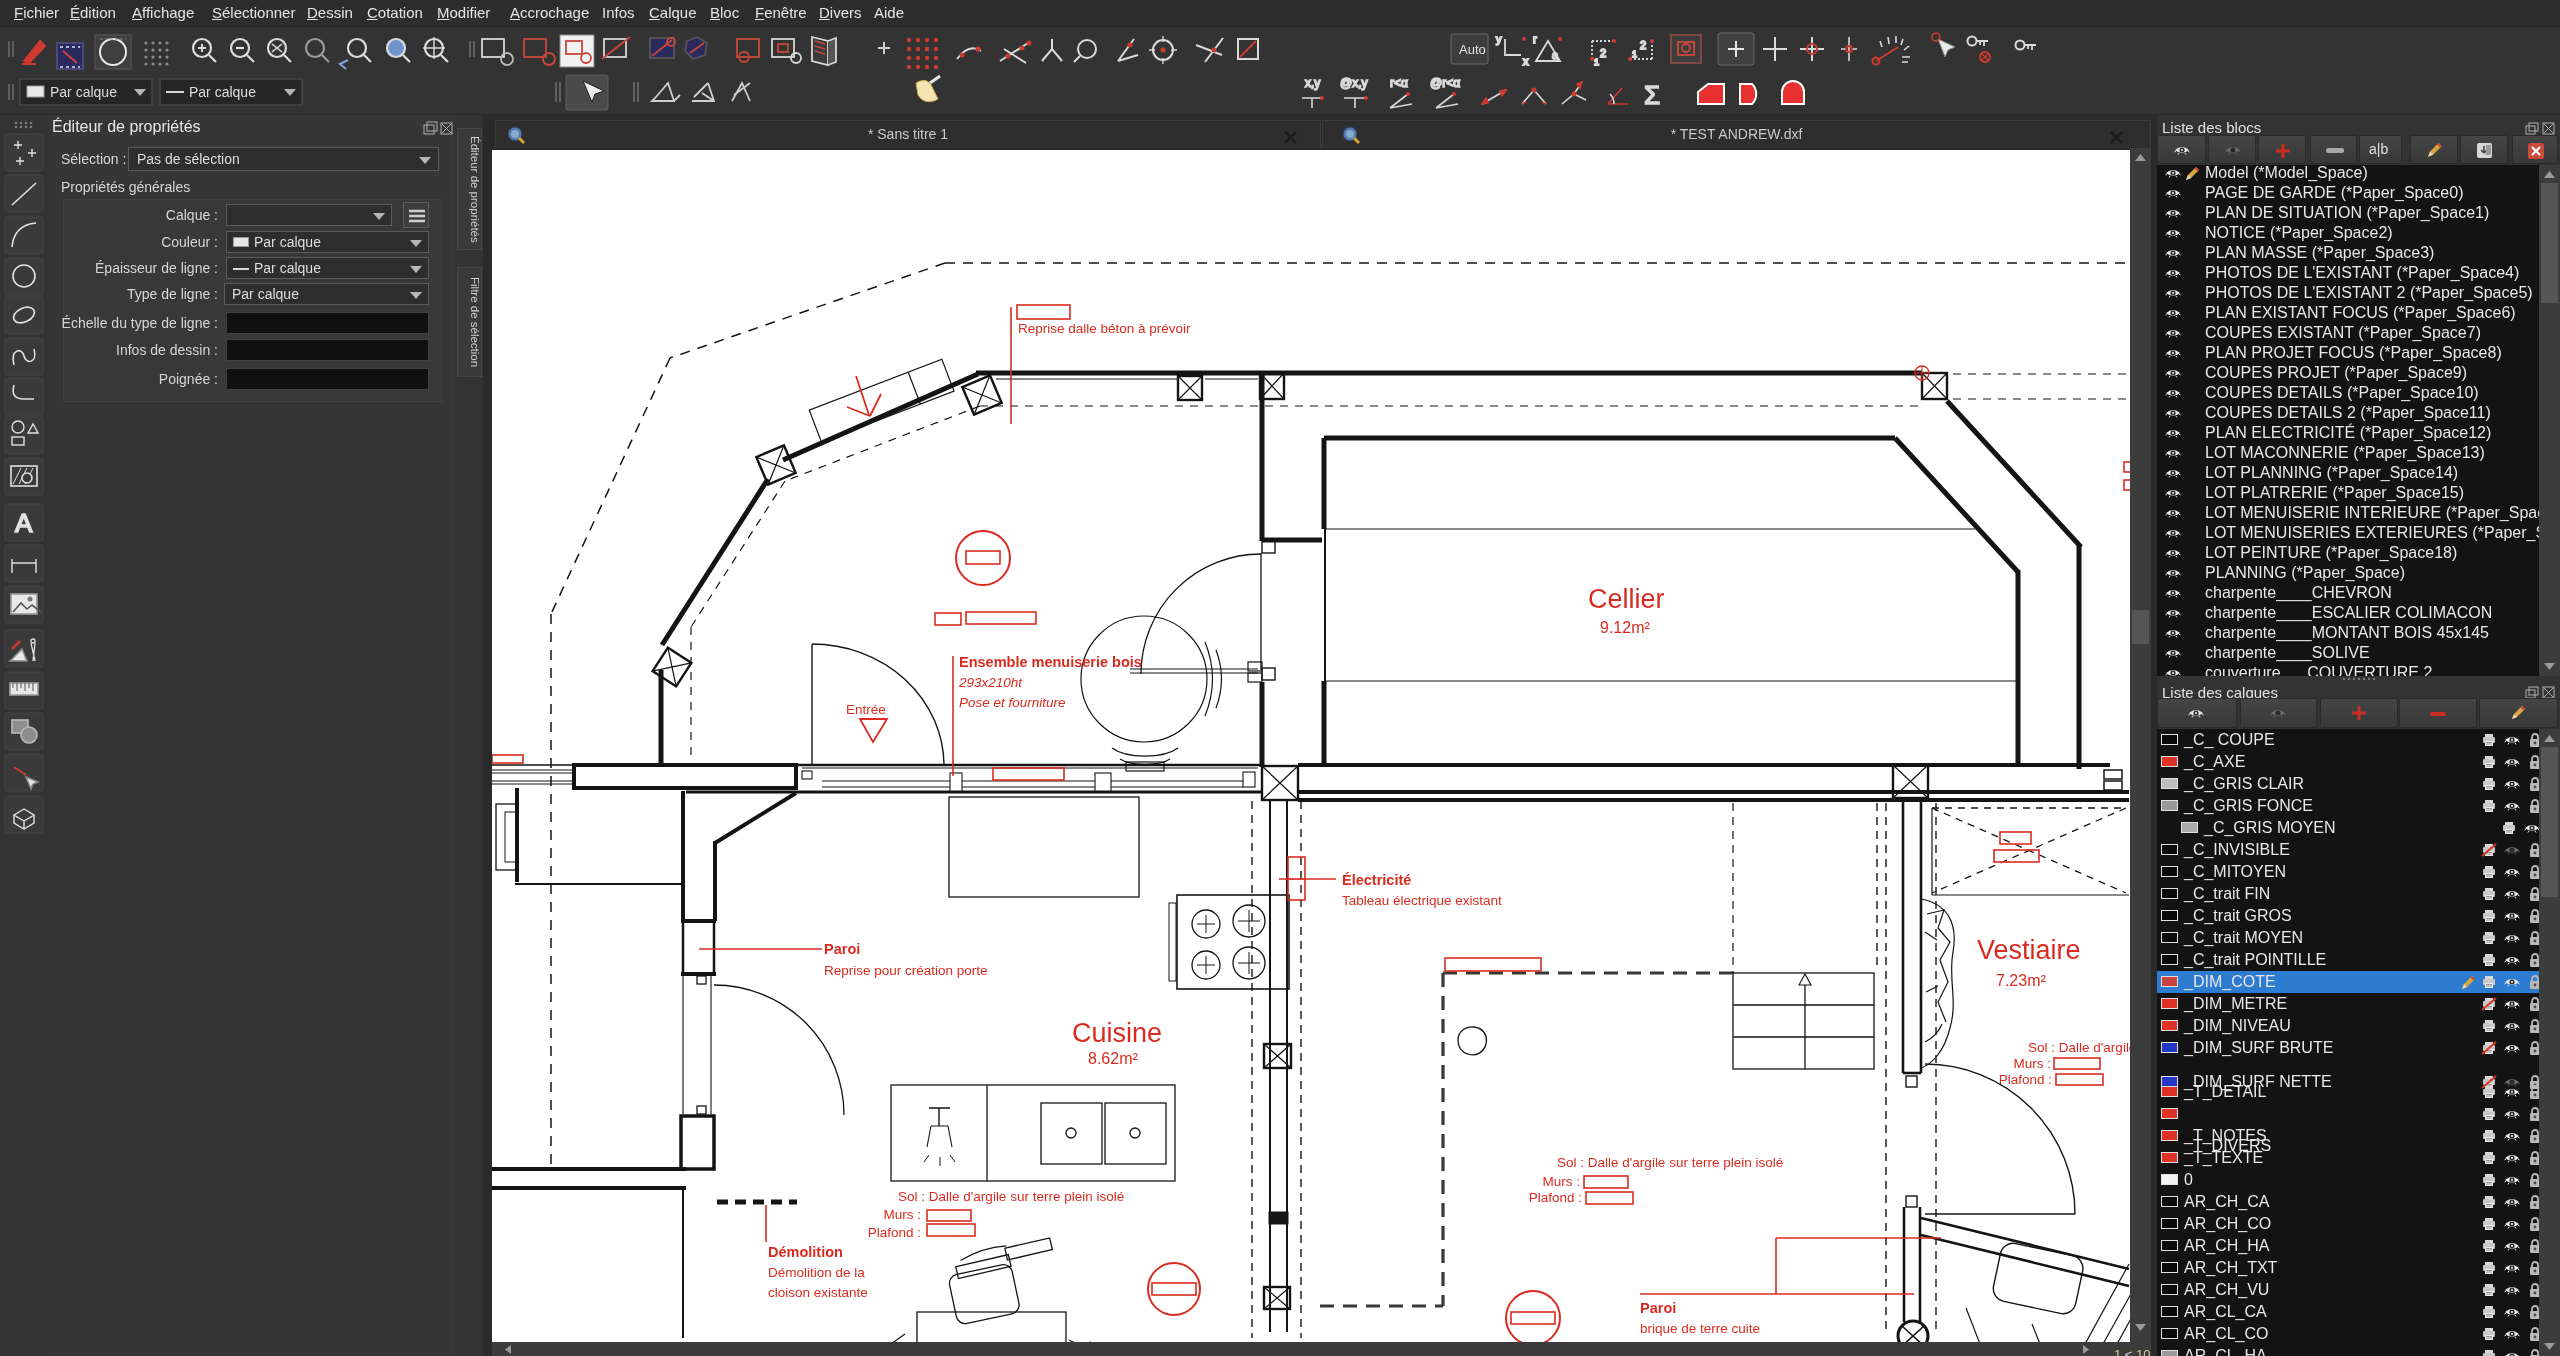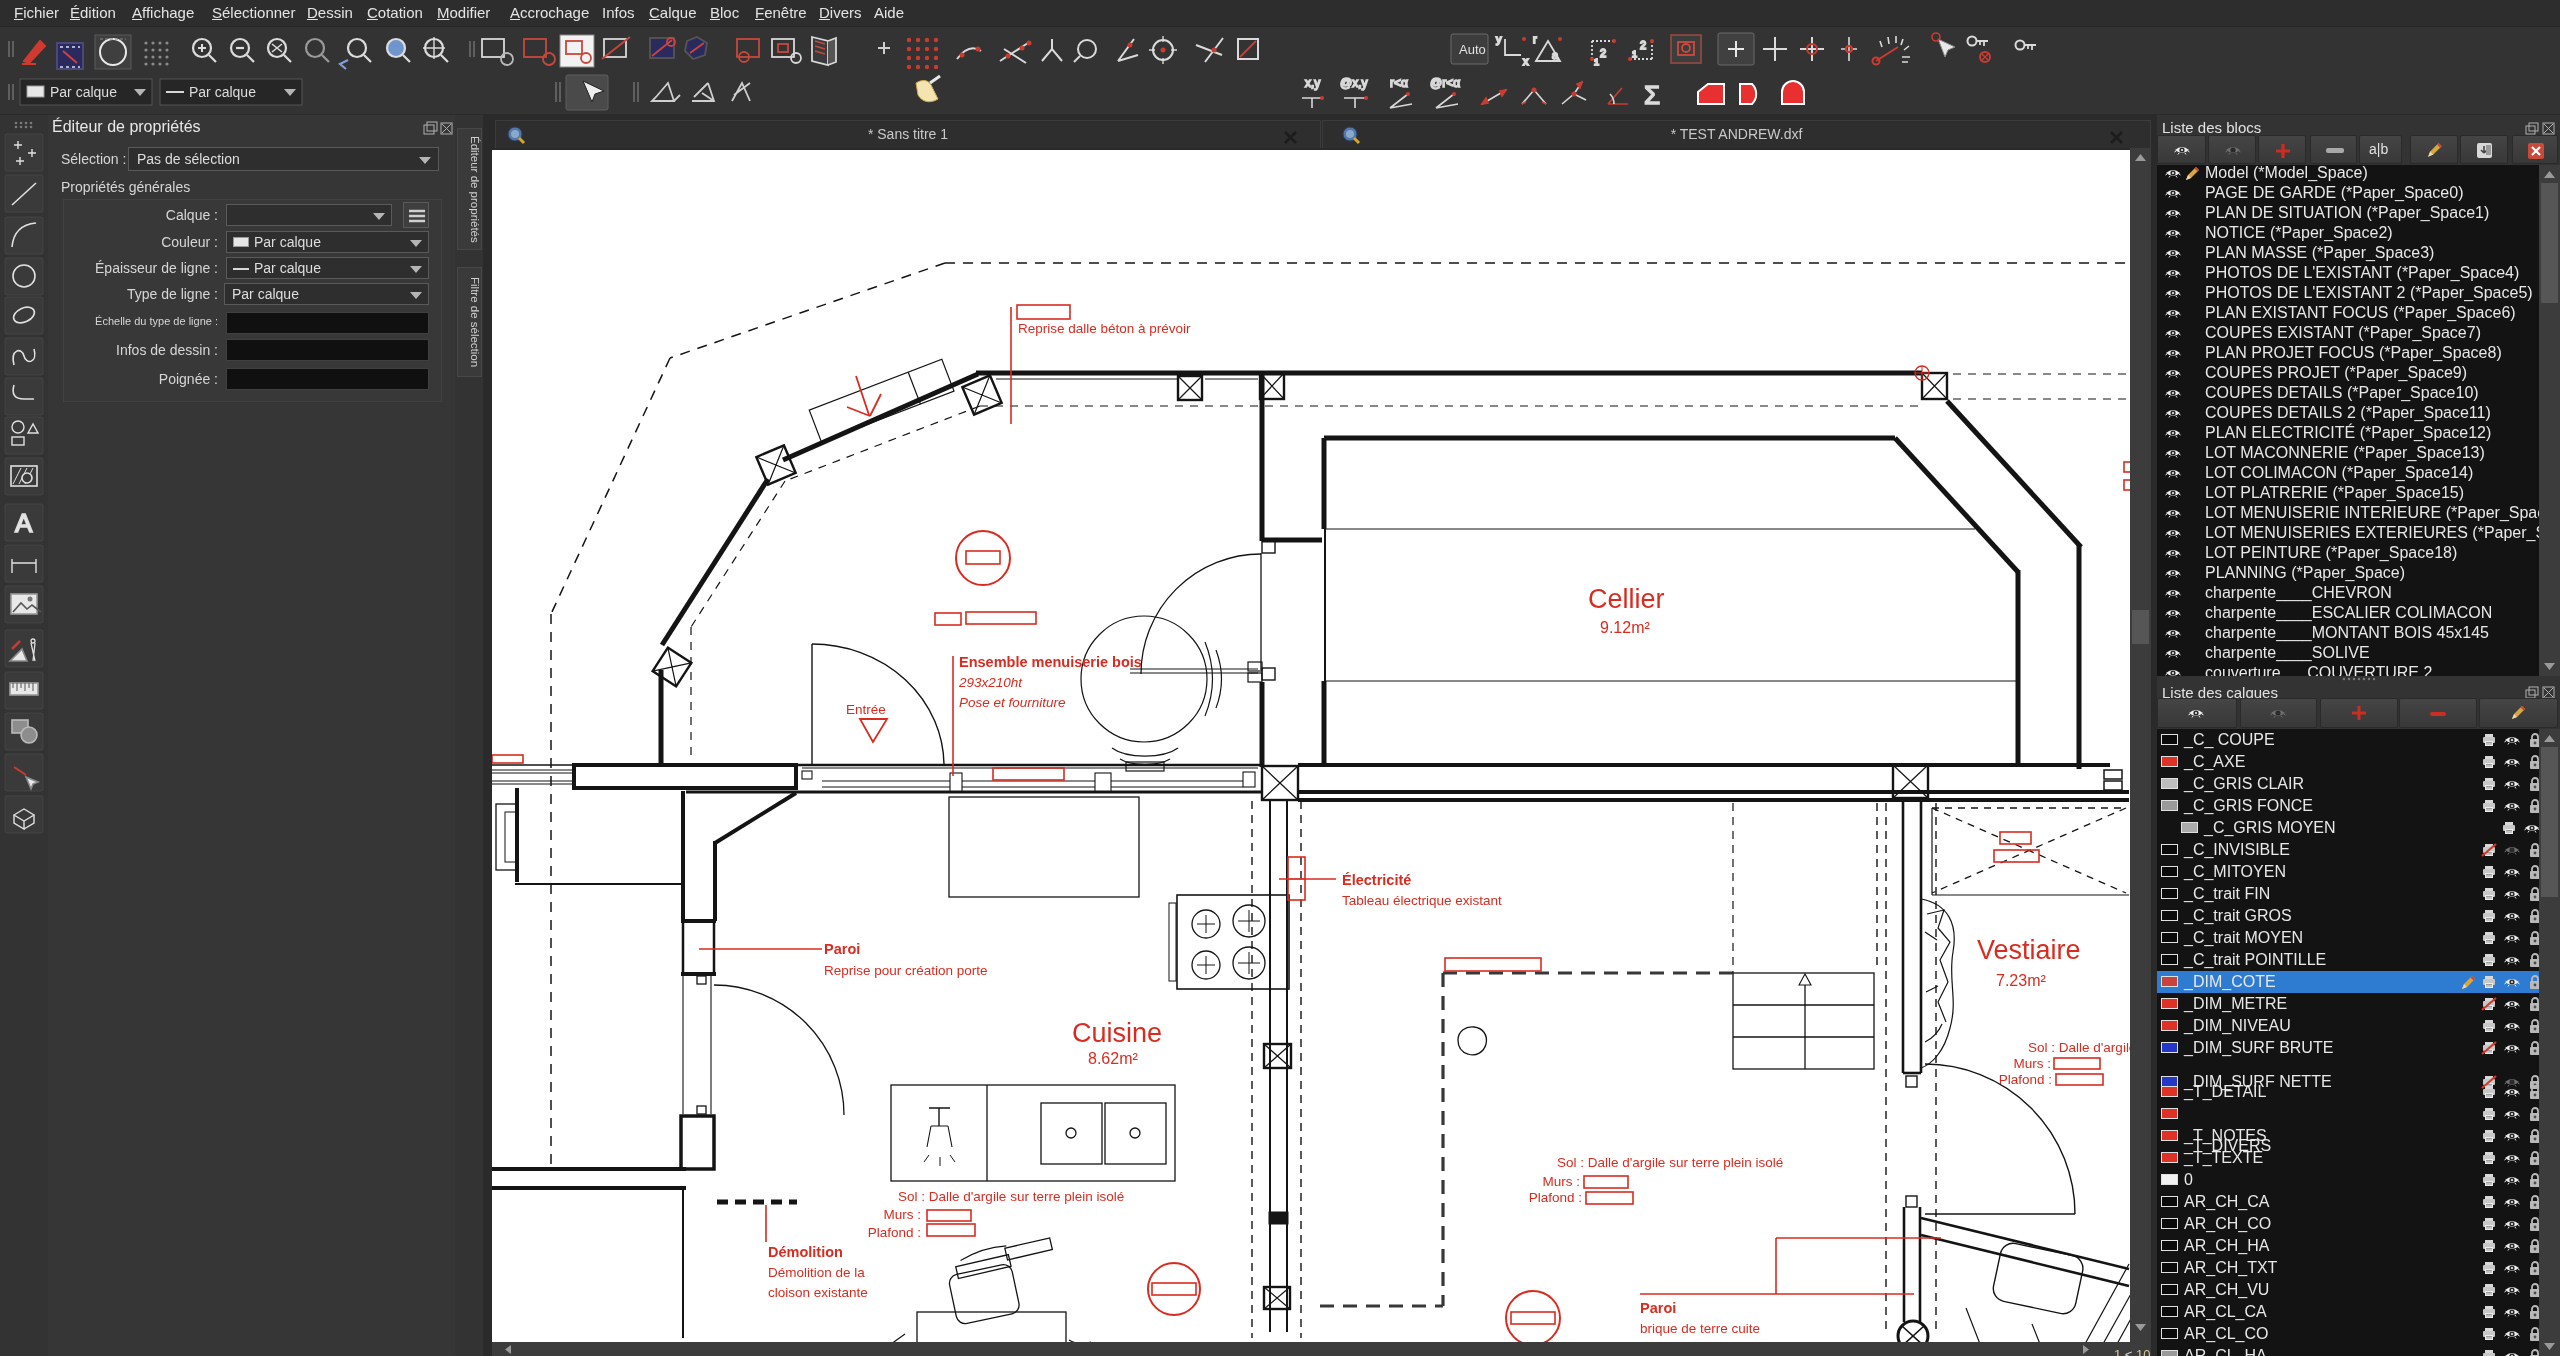--- a/index.html
+++ b/index.html
@@ -495,21 +495,21 @@
         <path d="M1,1 l6,7 l6,-7 z" fill="#b5b5b5"></path>
       </svg></div>
 <div style="position:absolute;left:0;top:145px;width:170px;text-align:right;font-size:14px;color:#d6d6d6;">Épaisseur de ligne :</div>
 <div style="position:absolute;left:178px;top:142px;width:203px;height:22px;background:#2e2e2e;border:1px solid #5a5a5a;color:#dedede;font-size:14px;line-height:20px;"><span style="display:inline-block;width:16px;height:2px;background:#d8d8d8;margin:0 5px 3px 6px;"></span>Par calque<svg class="abs" style="right:5px;top:7px" width="14" height="9">
         <path d="M1,1 l6,7 l6,-7 z" fill="#b5b5b5"></path>
       </svg></div>
 <div style="position:absolute;left:0;top:171px;width:170px;text-align:right;font-size:14px;color:#d6d6d6;">Type de ligne :</div>
 <div style="position:absolute;left:176px;top:168px;width:205px;height:22px;background:#2e2e2e;border:1px solid #5a5a5a;color:#dedede;font-size:14px;line-height:20px;padding-left:7px;">Par calque<svg class="abs" style="right:5px;top:7px" width="14" height="9">
         <path d="M1,1 l6,7 l6,-7 z" fill="#b5b5b5"></path>
       </svg></div>
-<div style="position:absolute;left:0;top:200px;width:170px;text-align:right;font-size:11px;color:#d6d6d6;">Échelle du type de ligne :</div>
+<div style="position:absolute;left:0;top:200px;width:170px;text-align:right;font-size:14px;color:#d6d6d6;">Échelle du type de ligne :</div>
 <div style="position:absolute;left:178px;top:197px;width:203px;height:22px;background:#101010;border:1px solid #404040;"></div>
 <div style="position:absolute;left:0;top:227px;width:170px;text-align:right;font-size:14px;color:#d6d6d6;">Infos de dessin :</div>
 <div style="position:absolute;left:178px;top:224px;width:203px;height:22px;background:#101010;border:1px solid #404040;"></div>
 <div style="position:absolute;left:0;top:256px;width:170px;text-align:right;font-size:14px;color:#d6d6d6;">Poignée :</div>
 <div style="position:absolute;left:178px;top:253px;width:203px;height:22px;background:#101010;border:1px solid #404040;"></div>
 </div>
 <div id="tabstrip">
   <div class="vtab" style="top:13px;height:122px;font-size:11.5px;">Éditeur de propriétés</div>
   <div class="vtab" style="top:152px;height:110px;font-size:11.5px;">Filtre de sélection</div>
 </div>
@@ -1058,21 +1058,21 @@
 <div class="lrow" style="top:278px;height:20px;line-height:20px;">
         <svg class="abs" style="left:8px;top:4px" width="16" height="12">
           <use href="#eye"></use>
         </svg>
         <span style="position:absolute;left:48px;">LOT MACONNERIE (*Paper_Space13)</span>
       </div>
 <div class="lrow" style="top:298px;height:20px;line-height:20px;">
         <svg class="abs" style="left:8px;top:4px" width="16" height="12">
           <use href="#eye"></use>
         </svg>
-        <span style="position:absolute;left:48px;">LOT COLIMACON (*Paper_Space14)</span>
+        <span style="position:absolute;left:48px;">LOT PLANNING (*Paper_Space14)</span>
       </div>
 <div class="lrow" style="top:318px;height:20px;line-height:20px;">
         <svg class="abs" style="left:8px;top:4px" width="16" height="12">
           <use href="#eye"></use>
         </svg>
         <span style="position:absolute;left:48px;">LOT PLATRERIE (*Paper_Space15)</span>
       </div>
 <div class="lrow" style="top:338px;height:20px;line-height:20px;">
         <svg class="abs" style="left:8px;top:4px" width="16" height="12">
           <use href="#eye"></use>

